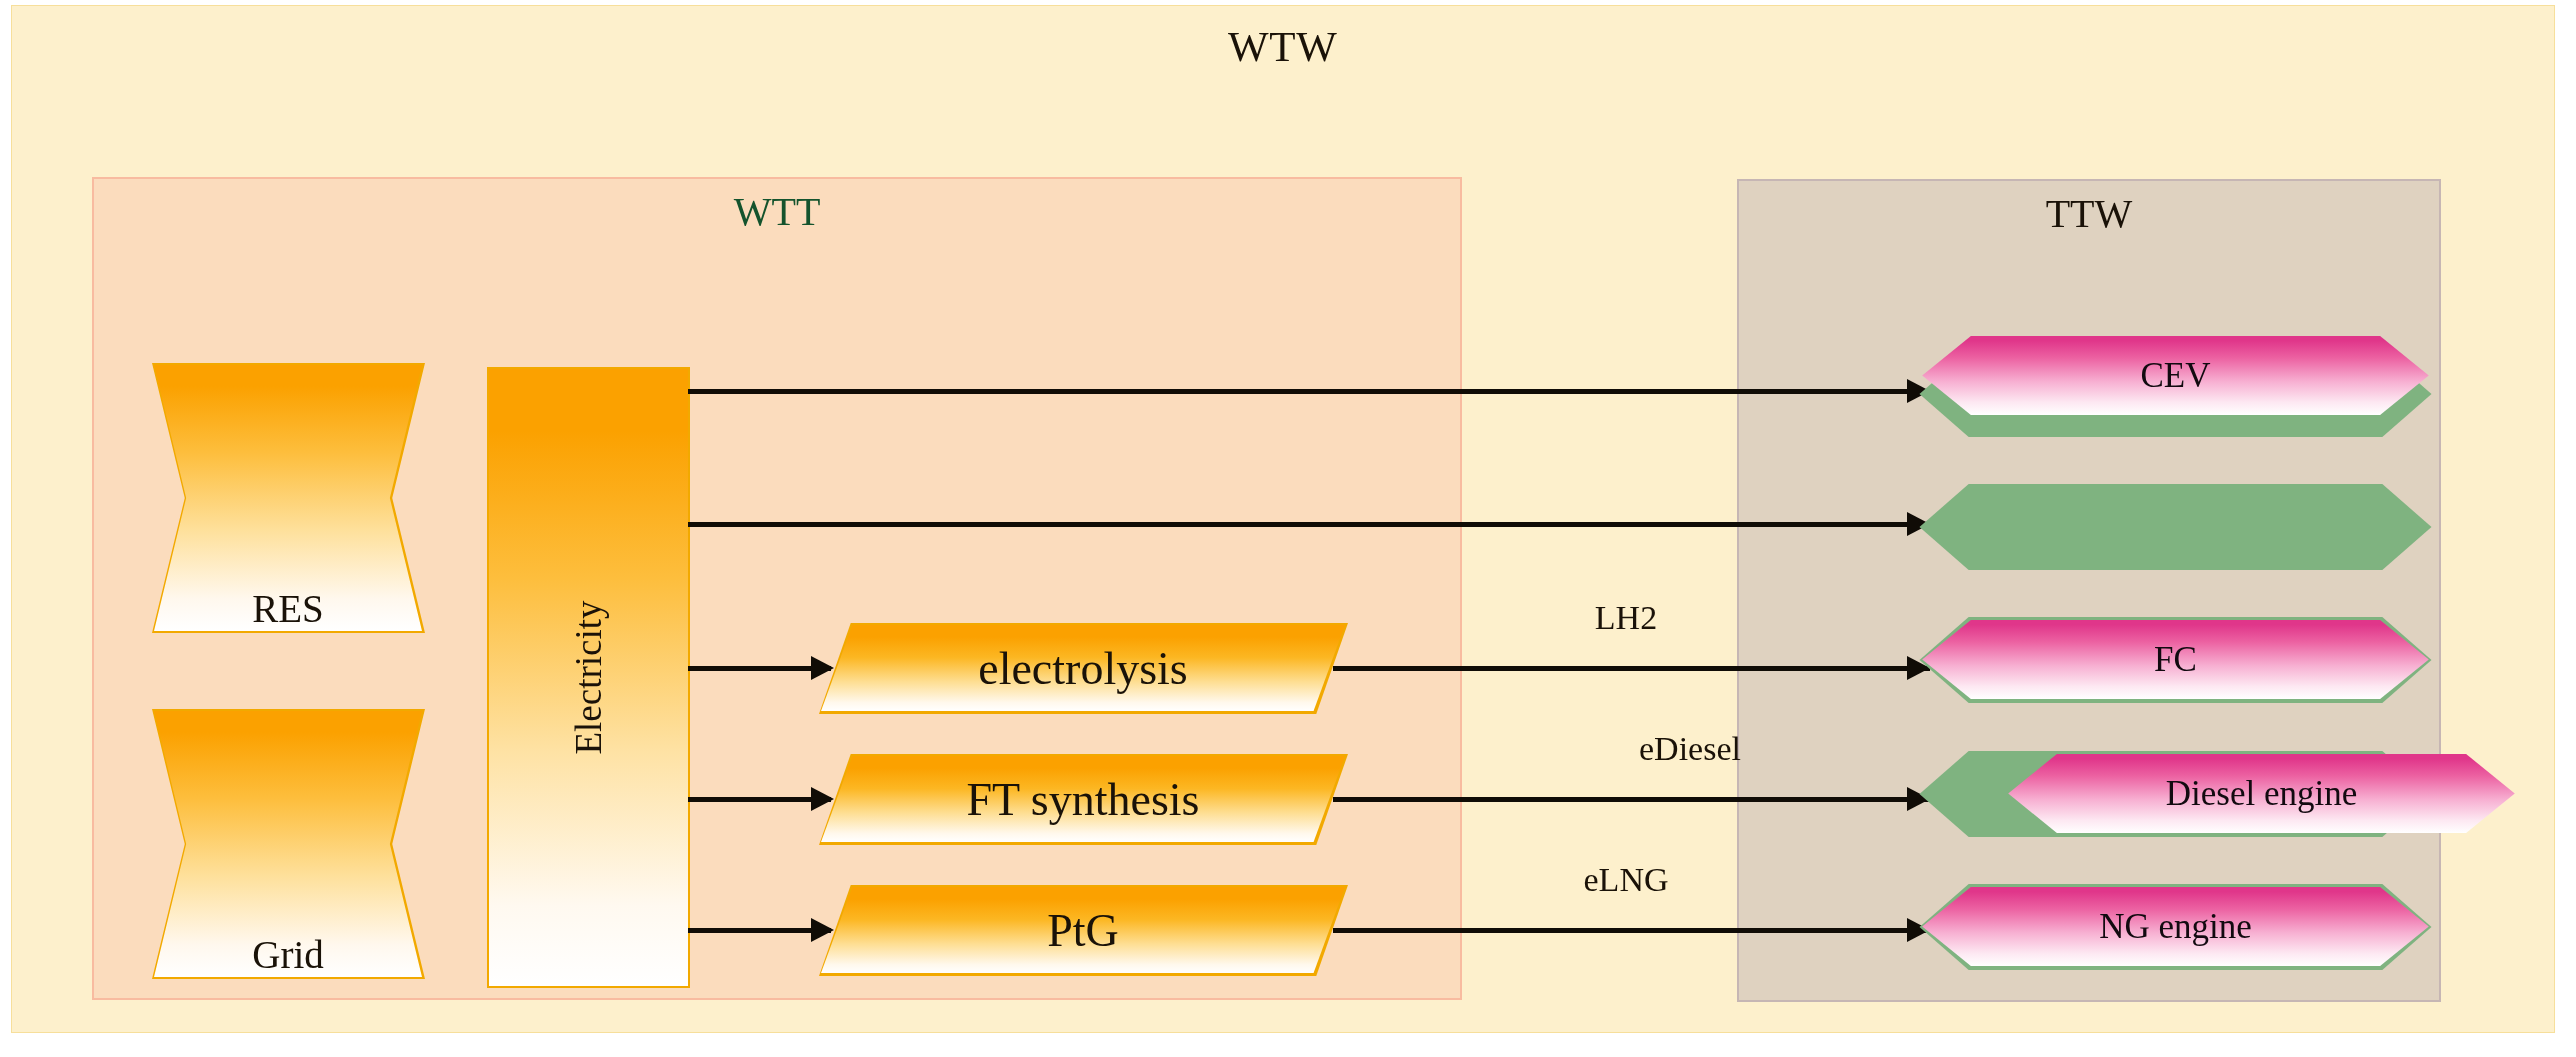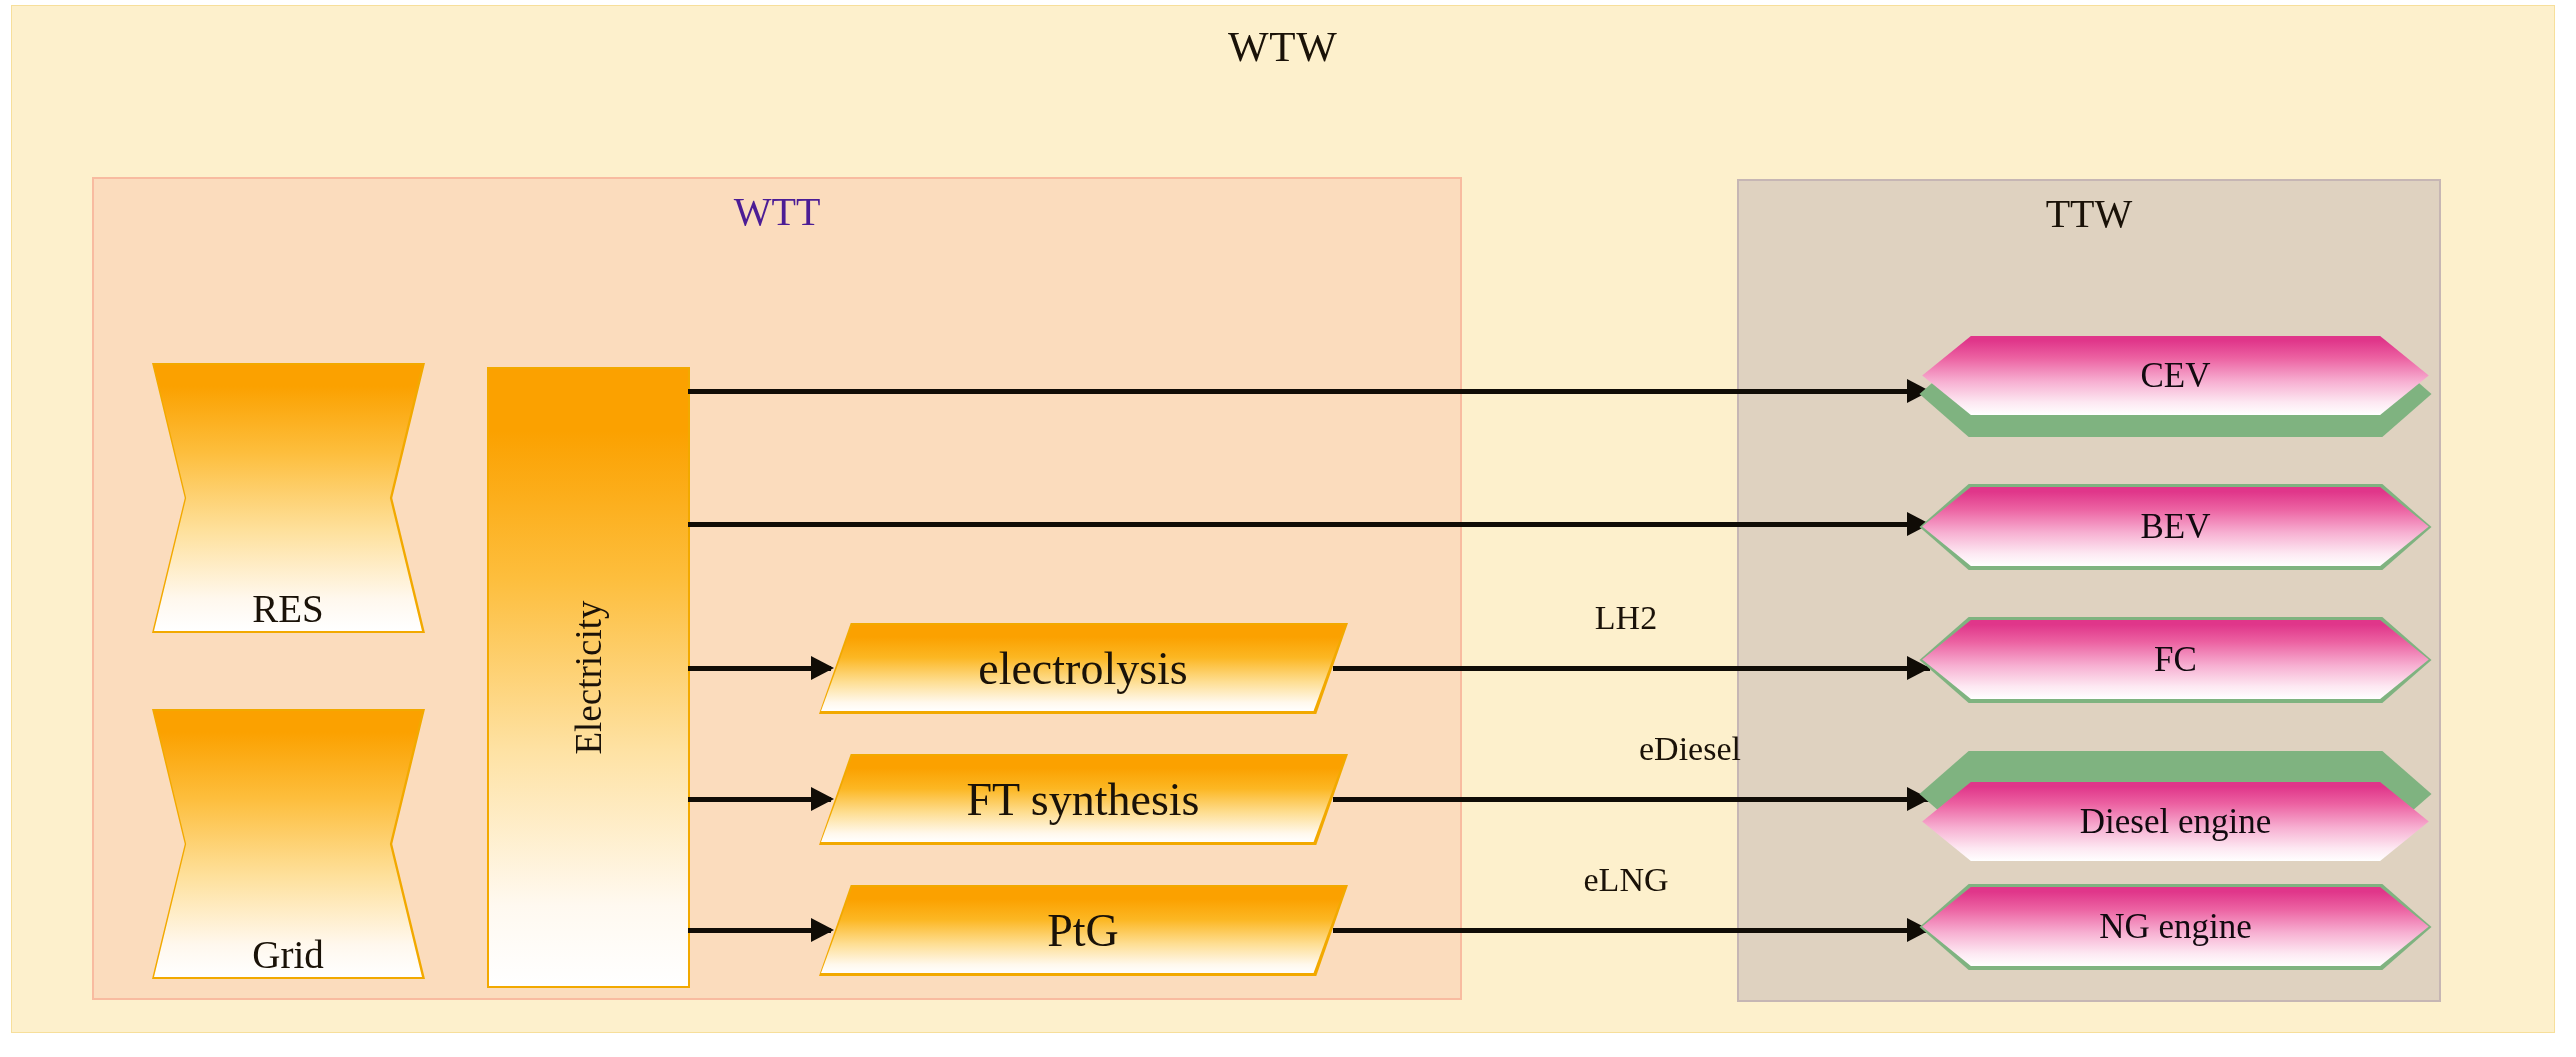--- a/index.html
+++ b/index.html
@@ -22,21 +22,21 @@
 
   
   .wtt-panel{
     position:absolute;left:92px;top:177px;width:1370px;height:823px;
     background:#FBDCBD;
     border:2.3px solid #F8BBA0;
     box-sizing:border-box;
   }
   .wtt-title{
     position:absolute;left:0;top:9.2px;width:100%;
-    text-align:center;font-size:40px;color:#4c1d95;
+    text-align:center;font-size:40px;color:#14532d;
   }
 
   
   .ttw-panel{
     position:absolute;left:1737px;top:179px;width:704px;height:823px;
     background:#DFD2C0;
     border:2.3px solid #C6B6B4;
     box-sizing:border-box;
   }
   .ttw-title{
@@ -104,21 +104,21 @@
     position:absolute;width:553px;height:79px;
     background:linear-gradient(to bottom,#E0368A 0%,#E0368A 6%,#EC62A2 28%,#F7B0D2 58%,#FDE8F2 84%,#FFFFFF 100%);
     clip-path:polygon(4.2% 50%, 13% 0%, 87% 0%, 95.8% 50%, 87% 100%, 13% 100%);
     display:flex;align-items:center;justify-content:center;
   }
   .hex-label{font-size:35px;color:#120a10;position:relative;z-index:3;}
 
   #veh0o{left:1896px;top:351px;}  #veh0{left:1899px;top:336px;}
   #veh1o{left:1896px;top:484px;}  #veh1{left:1899px;top:487px;}
   #veh2o{left:1896px;top:617px;}  #veh2{left:1899px;top:620px;}
-  #veh3o{left:1896px;top:751px;}  #veh3{left:1899px;top:754px;margin-top:28px;}
+  #veh3o{left:1896px;top:751px;}  #veh3{left:1985px;top:754px;}
   #veh4o{left:1896px;top:884px;} #veh4{left:1899px;top:887px;}
 
   
   .hline{position:absolute;height:4.6px;background:#100c06;}
   .arrowhead{
     position:absolute;width:0;height:0;
     border-top:12.3px solid transparent;
     border-bottom:12.3px solid transparent;
     border-left:23px solid #100c06;
   }
@@ -202,23 +202,20 @@
   <div class="carrier" style="left:1495px;top:599px;width:262px;">LH2</div>
   <div class="carrier" style="left:1559px;top:730px;width:262px;">eDiesel</div>
   <div class="carrier" style="left:1495px;top:861px;width:262px;">eLNG</div>
 
   <div class="hexo" id="veh0o"></div>
   <div class="hex" id="veh0">
     <span class="hex-label">CEV</span>
   </div>
 
   <div class="hexo" id="veh1o"></div>
-  <div class="hex" id="veh1">
-    <span class="hex-label">BEV</span>
-  </div>
 
   <div class="hexo" id="veh2o"></div>
   <div class="hex" id="veh2">
     <span class="hex-label">FC</span>
   </div>
 
   <div class="hexo" id="veh3o"></div>
   <div class="hex" id="veh3">
     <span class="hex-label">Diesel engine</span>
   </div>

